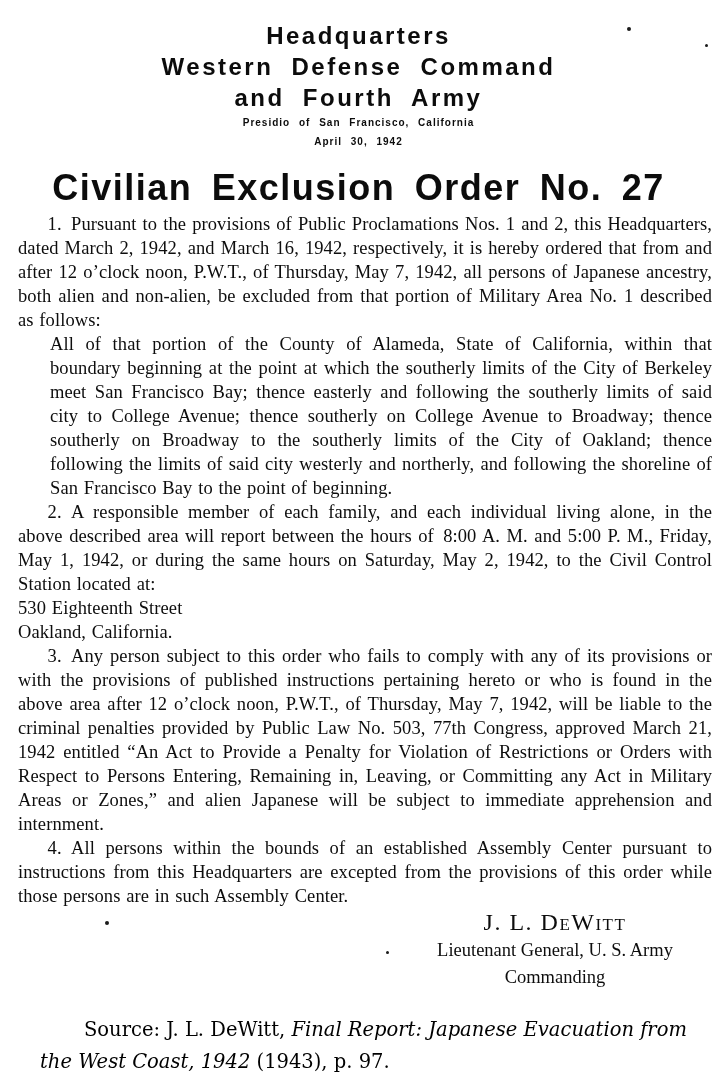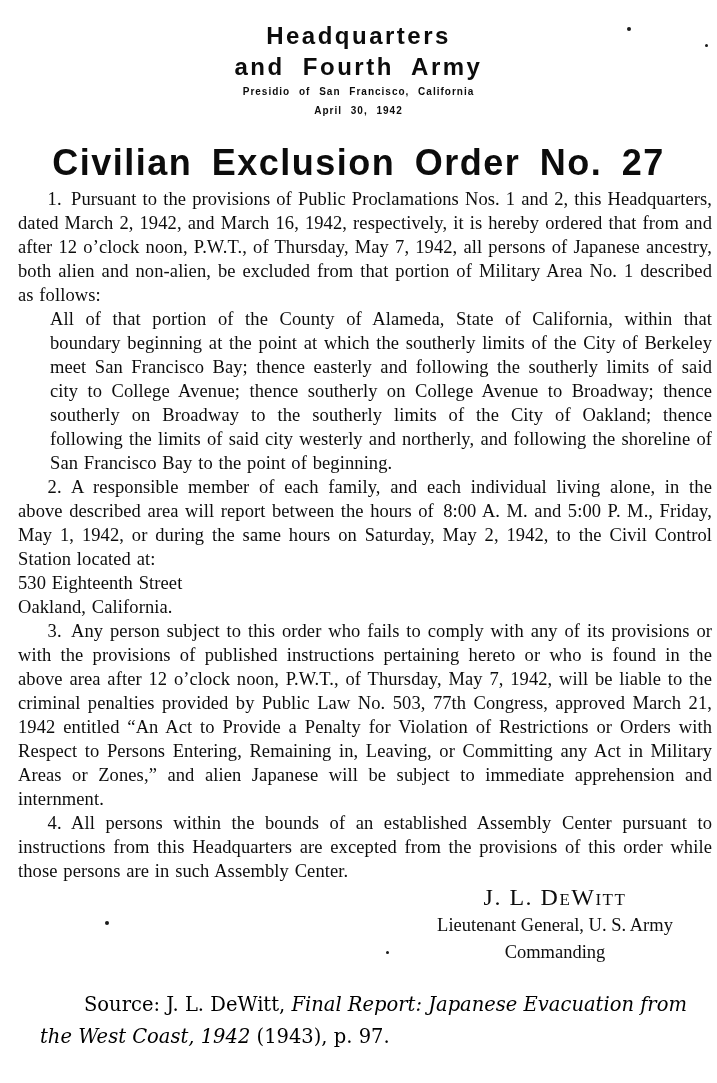--- a/index.html
+++ b/index.html
@@ -25,21 +25,21 @@
     letter-spacing: 2.5px;
     word-spacing: 9px;
   }
   .mast-sub {
     font-size: 10px;
     line-height: 19px;
     letter-spacing: 1px;
     word-spacing: 5px;
   }
   .doc-title {
-    margin-top: 21px;
+    margin-top: 15px;
     font-size: 36px;
     line-height: 43px;
     letter-spacing: 1.5px;
     word-spacing: 8px;
     white-space: nowrap;
   }
   
   .body-text {
     font-family: "Liberation Serif", serif;
     font-size: 18.5px;
@@ -85,20 +85,21 @@
     border-radius: 50%;
   }
 </style>
 </head>
 <body>
 
 <div class="page">
 
   <div class="masthead">
     <div class="mast-line">Headquarters</div>
+    <div class="mast-line">Western Defense Command</div>
     <div class="mast-line">and Fourth Army</div>
     <div class="mast-sub">Presidio of San Francisco, California</div>
     <div class="mast-sub">April 30, 1942</div>
     <div class="doc-title">Civilian Exclusion Order No. 27</div>
   </div>
 
   <div class="body-text">
     <p class="para">1. Pursuant to the provisions of Public Proclamations Nos. 1 and 2, this Headquarters, dated March 2, 1942, and March 16, 1942, respectively, it is hereby ordered that from and after 12 o’clock noon, P.W.T., of Thursday, May 7, 1942, all persons of Japanese ancestry, both alien and non-alien, be excluded from that portion of Military Area No. 1 described as follows:</p>
     <p class="para area-block">All of that portion of the County of Alameda, State of California, within that boundary beginning at the point at which the southerly limits of the City of Berkeley meet San Francisco Bay; thence easterly and following the southerly limits of said city to College Avenue; thence southerly on College Avenue to Broadway; thence southerly on Broadway to the southerly limits of the City of Oakland; thence following the limits of said city westerly and northerly, and following the shoreline of San Francisco Bay to the point of beginning.</p>
     <p class="para">2. A responsible member of each family, and each individual living alone, in the above described area will report between the hours of 8:00 A. M. and 5:00 P. M., Friday, May 1, 1942, or during the same hours on Saturday, May 2, 1942, to the Civil Control Station located at:</p>

